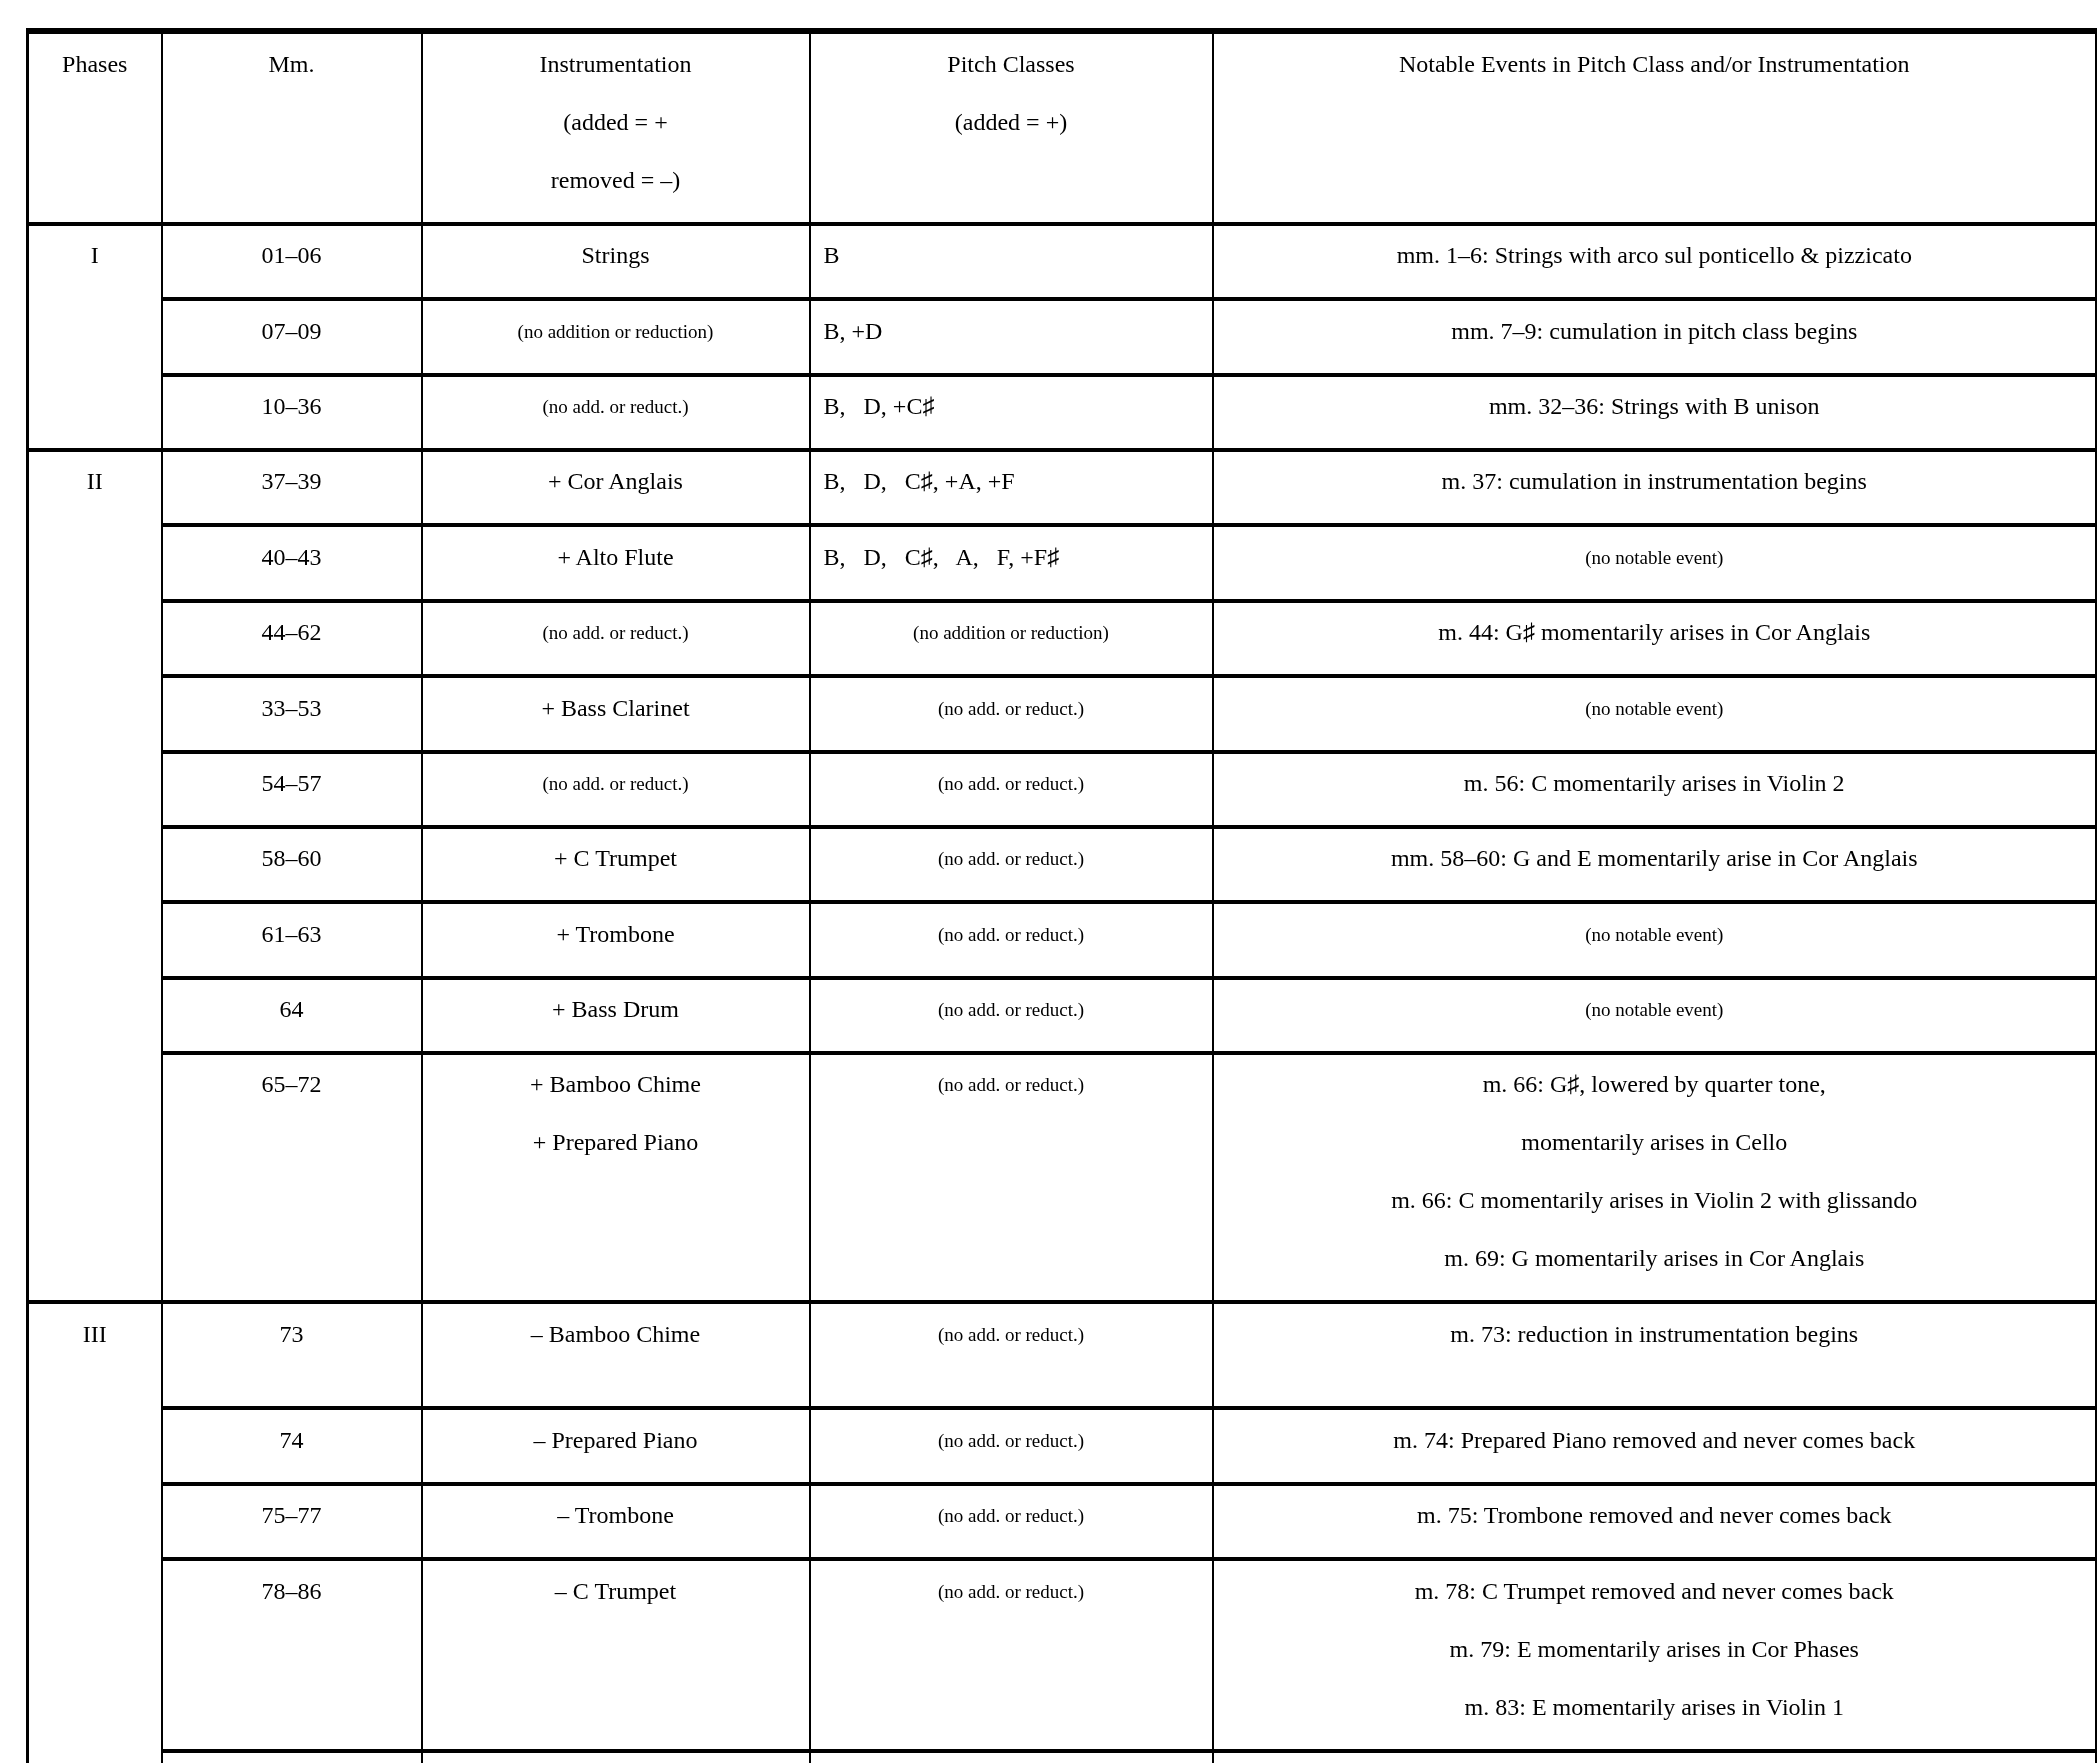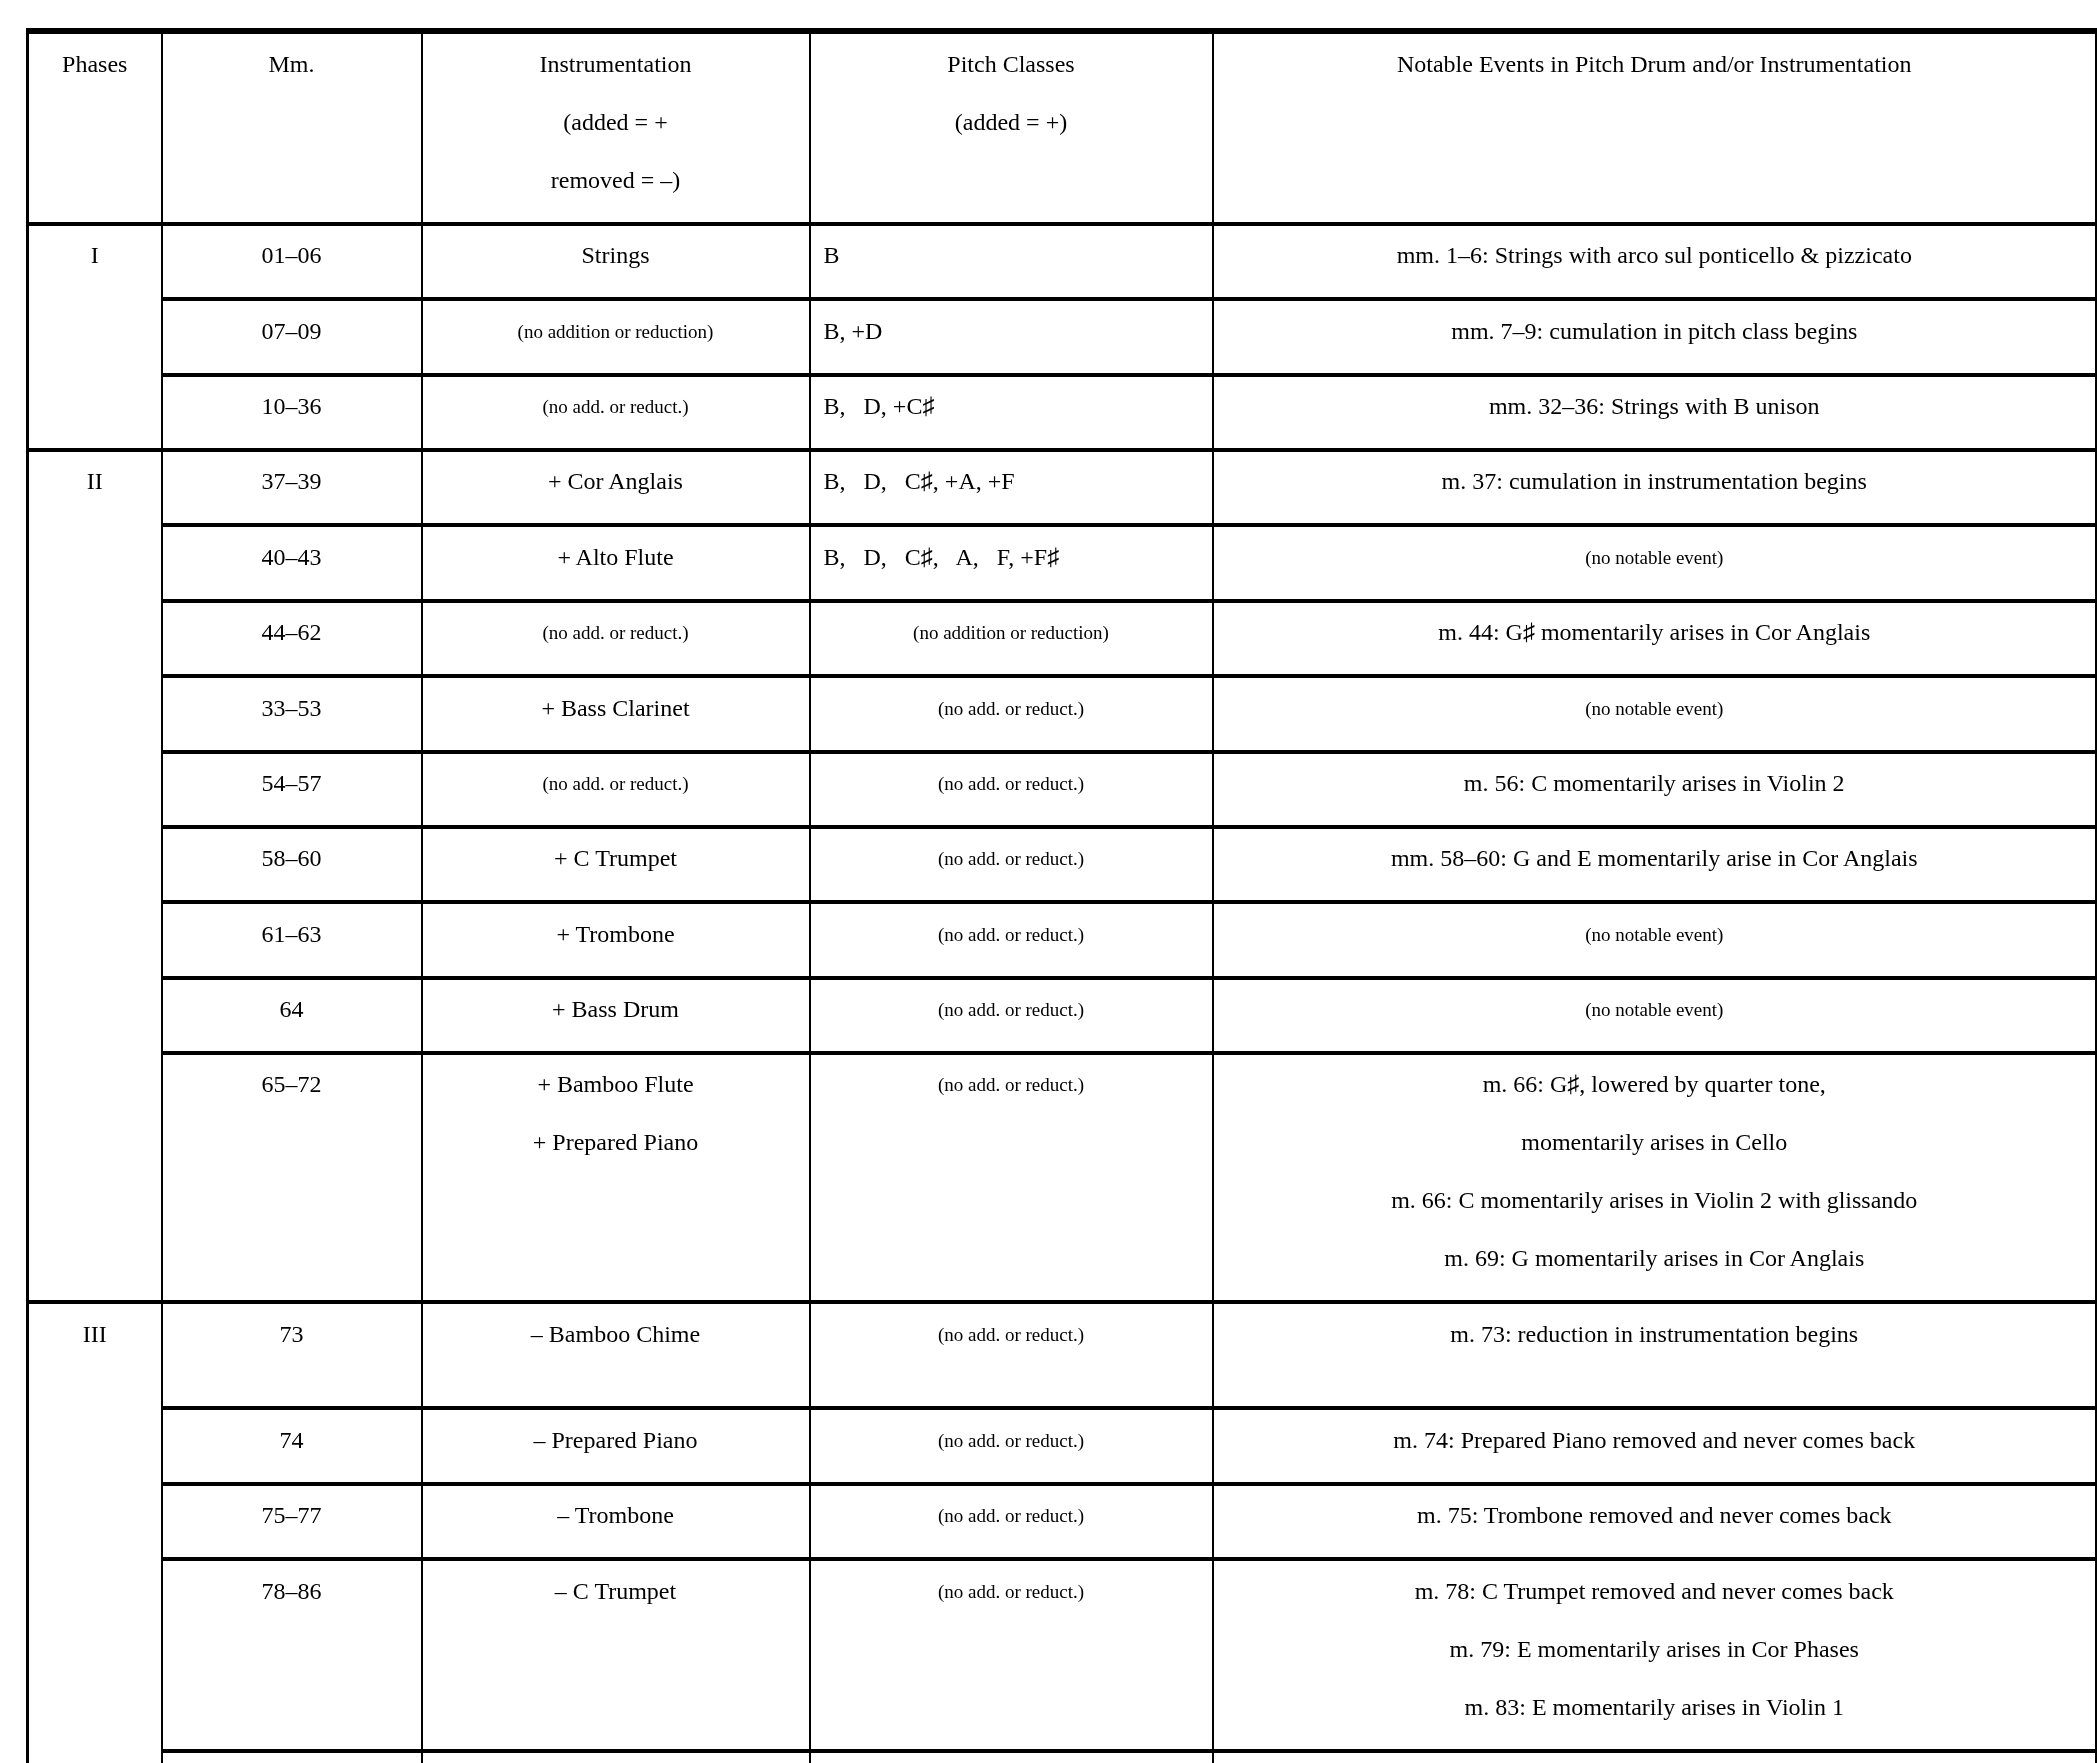--- a/index.html
+++ b/index.html
@@ -67,21 +67,21 @@
       <th>
         <p class="txt">Instrumentation</p>
         <p class="txt">(added = +</p>
         <p class="txt">removed = –)</p>
       </th>
       <th>
         <p class="txt">Pitch Classes</p>
         <p class="txt">(added = +)</p>
       </th>
       <th>
-        <p class="txt">Notable Events in Pitch Drum and/or Instrumentation</p>
+        <p class="txt">Notable Events in Pitch Class and/or Instrumentation</p>
       </th>
     </tr>
   </thead>
   <tbody>
       <tr style="height: 62px;">
         <td class="txt" rowspan="3">
           <p class="txt">I</p>
         </td>
         <td>
           <p class="txt">01–06</p>
@@ -227,21 +227,21 @@
         </td>
         <td>
           <p class="paren">(no notable event)</p>
         </td>
       </tr>
       <tr style="height: 221px;">
         <td>
           <p class="txt">65–72</p>
         </td>
         <td>
-          <p class="txt">+ Bamboo Flute</p>
+          <p class="txt">+ Bamboo Chime</p>
           <p class="txt">+ Prepared Piano</p>
         </td>
         <td>
           <p class="paren">(no add. or reduct.)</p>
         </td>
         <td>
           <p class="txt">m. 66: G♯, lowered by quarter tone,</p>
           <p class="txt">momentarily arises in Cello</p>
           <p class="txt">m. 66: C momentarily arises in Violin 2 with glissando</p>
           <p class="txt">m. 69: G momentarily arises in Cor Anglais</p>

